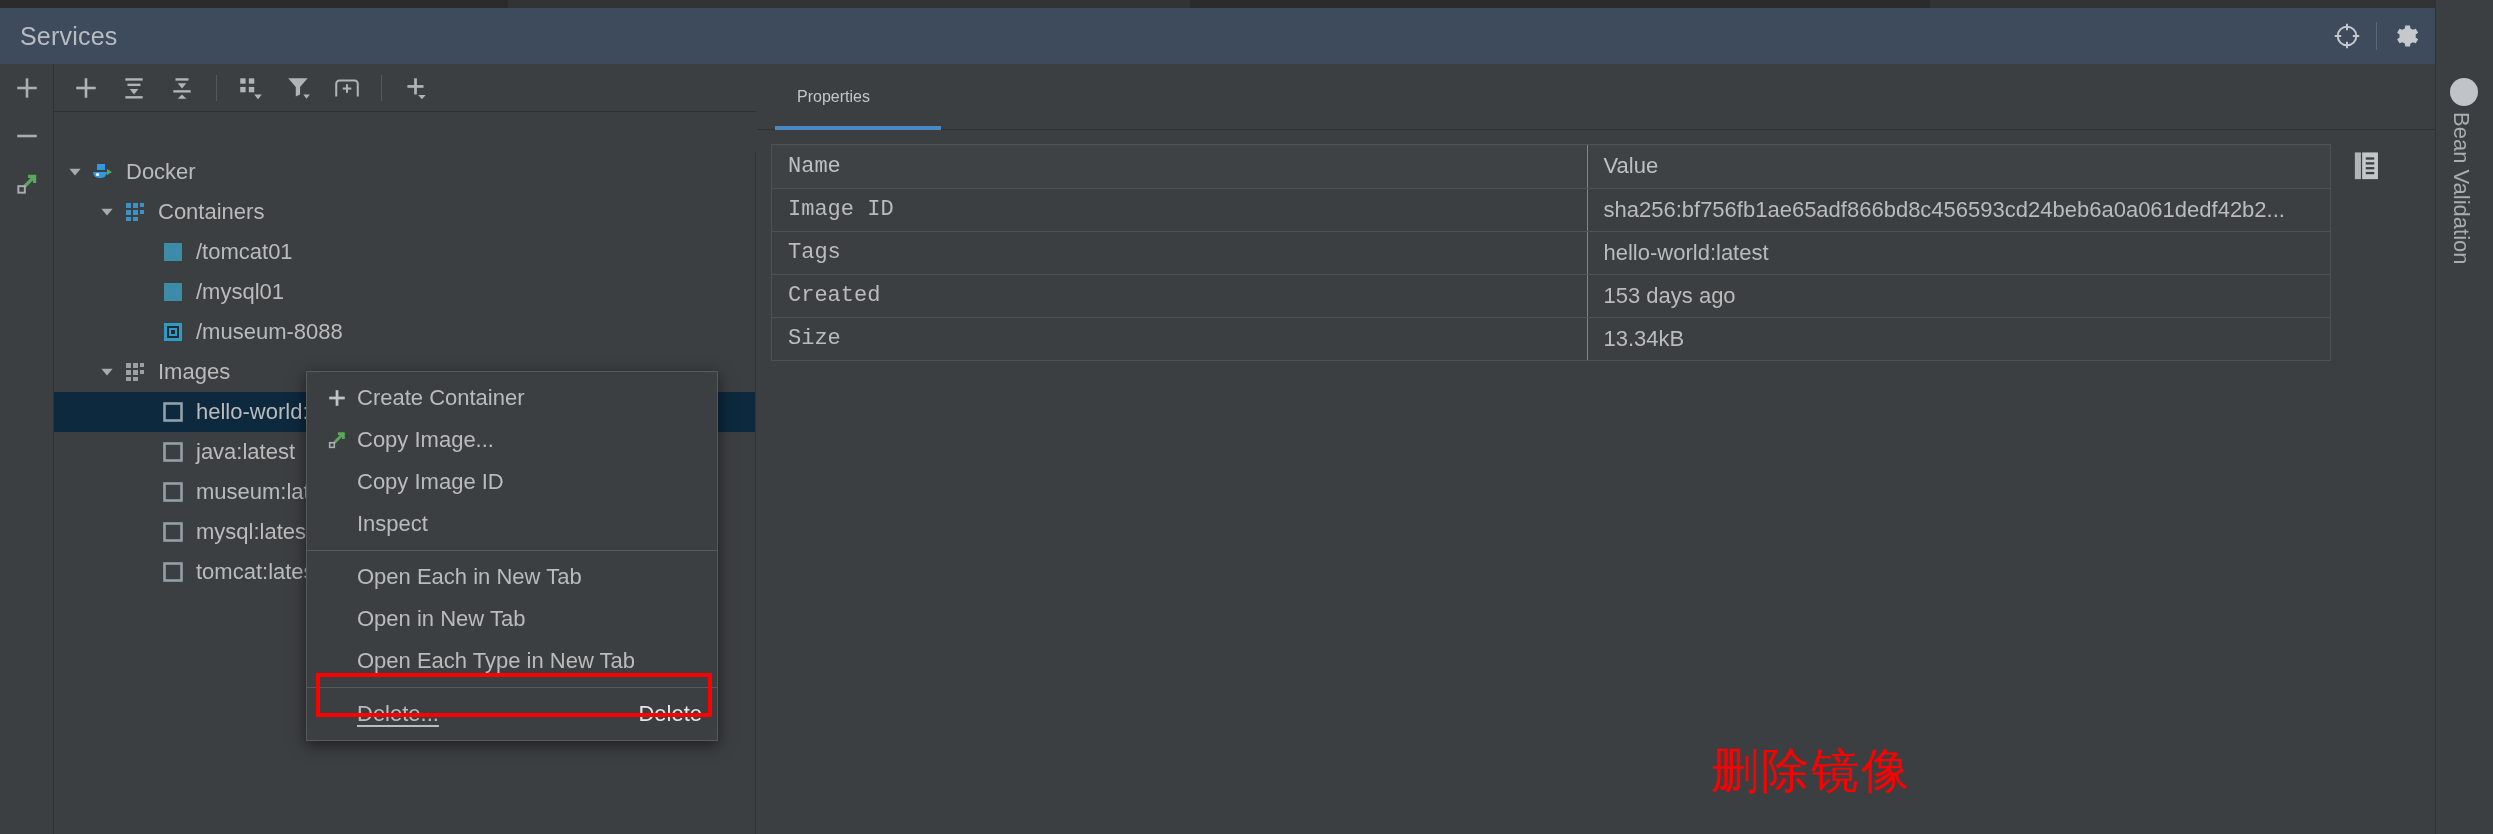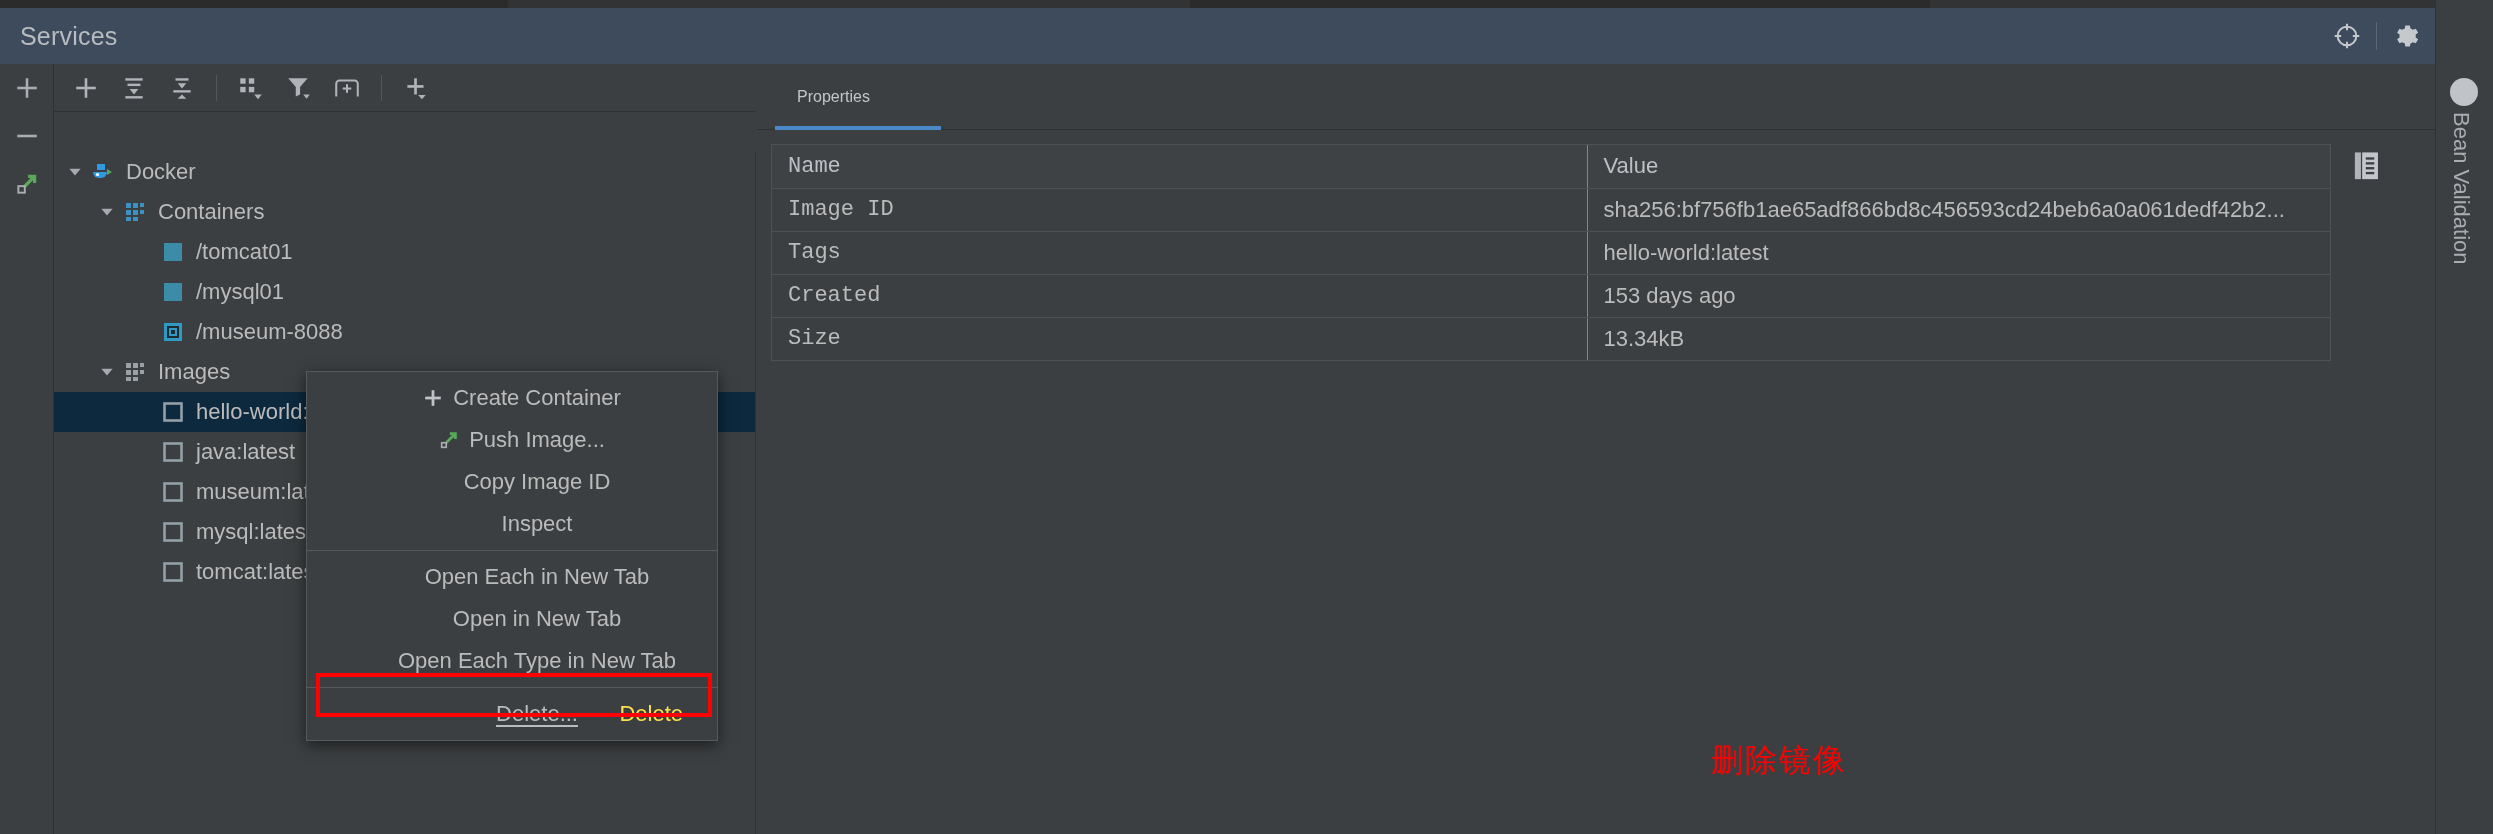--- a/index.html
+++ b/index.html
@@ -110,21 +110,21 @@
   table.props-table th { background: #3f4244; color: #bcc0c4; }
   table.props-table th.col-name, table.props-table td.col-name { width: 815px; border-right: 1px solid #d946ef; font-family: Liberation Mono, monospace; }
 
   .copy-btn {
     position: absolute; left: 1578px; top: 81px; width: 64px; height: 44px;
     display: flex; align-items: center; justify-content: center; color: #b0b4b8;
   }
 
   .annotation {
     position: absolute; left: 954px; top: 675px;
-    color: #ff0000; font-size: 32px; letter-spacing: 2px;
+    color: #ff0000; font-size: 48px; letter-spacing: 2px;
     font-family: "DejaVu Sans", sans-serif; font-weight: 500;
   }
 
   
   .right-rail {
     position: absolute; left: 2435px; top: 0; width: 58px; height: 834px;
     background: #3c3f41; border-left: 1px solid #2f3133;
   }
   .right-rail .vicon {
     position: absolute; left: 14px; top: 78px; width: 28px; height: 28px;
@@ -139,25 +139,25 @@
   
   .ctxmenu {
     position: absolute; left: 306px; top: 371px; width: 412px;
     background: #3c3f41; border: 1px solid #565a5c;
     box-shadow: 0 4px 14px rgba(0,0,0,.55);
     padding: 5px 0;
     z-index: 50;
   }
   .mi {
     position: relative; height: 42px; display: flex; align-items: center;
-    color: #bbbbbb; font-size: 22px; padding-left: 12px; justify-content: center;
+    color: #bbbbbb; font-size: 22px; padding-left: 12px;
   }
   .mi .mi-icon { width: 36px; display: inline-flex; align-items: center; justify-content: center; flex: 0 0 auto; }
   .mi .mi-label { margin-left: 2px; }
-  .mi .mi-accel { position: absolute; right: 34px; color: #fde047; font-size: 22px; }
+  .mi .mi-accel { position: absolute; right: 15px; color: #e5e5e5; font-size: 22px; }
   .mi-sep { height: 1px; background: #565a5c; margin: 5px 0; }
 
   .delete-highlight {
     position: absolute; left: 316px; top: 673px; width: 396px; height: 44px;
     border: 4px solid #ff0000; z-index: 60; pointer-events: none;
   }
 </style>
 </head>
 <body>
 
@@ -487,21 +487,21 @@
       <span class="mi-label">Create Container</span>
     </div>
 
     <div class="mi">
       <span class="mi-icon">
         <svg width="22" height="22" viewBox="0 0 24 24">
           <path d="M9 15 L19 5 M13 5 H19 V11" stroke="#5aa85a" stroke-width="3" fill="none"></path>
           <rect x="4" y="15" width="5" height="5" fill="none" stroke="#a9adb1" stroke-width="1.8"></rect>
         </svg>
       </span>
-      <span class="mi-label">Push Image...</span>
+      <span class="mi-label">Copy Image...</span>
     </div>
 
     <div class="mi">
       <span class="mi-icon"></span>
       <span class="mi-label">Copy Image ID</span>
     </div>
 
     <div class="mi">
       <span class="mi-icon"></span>
       <span class="mi-label">Inspect</span>

